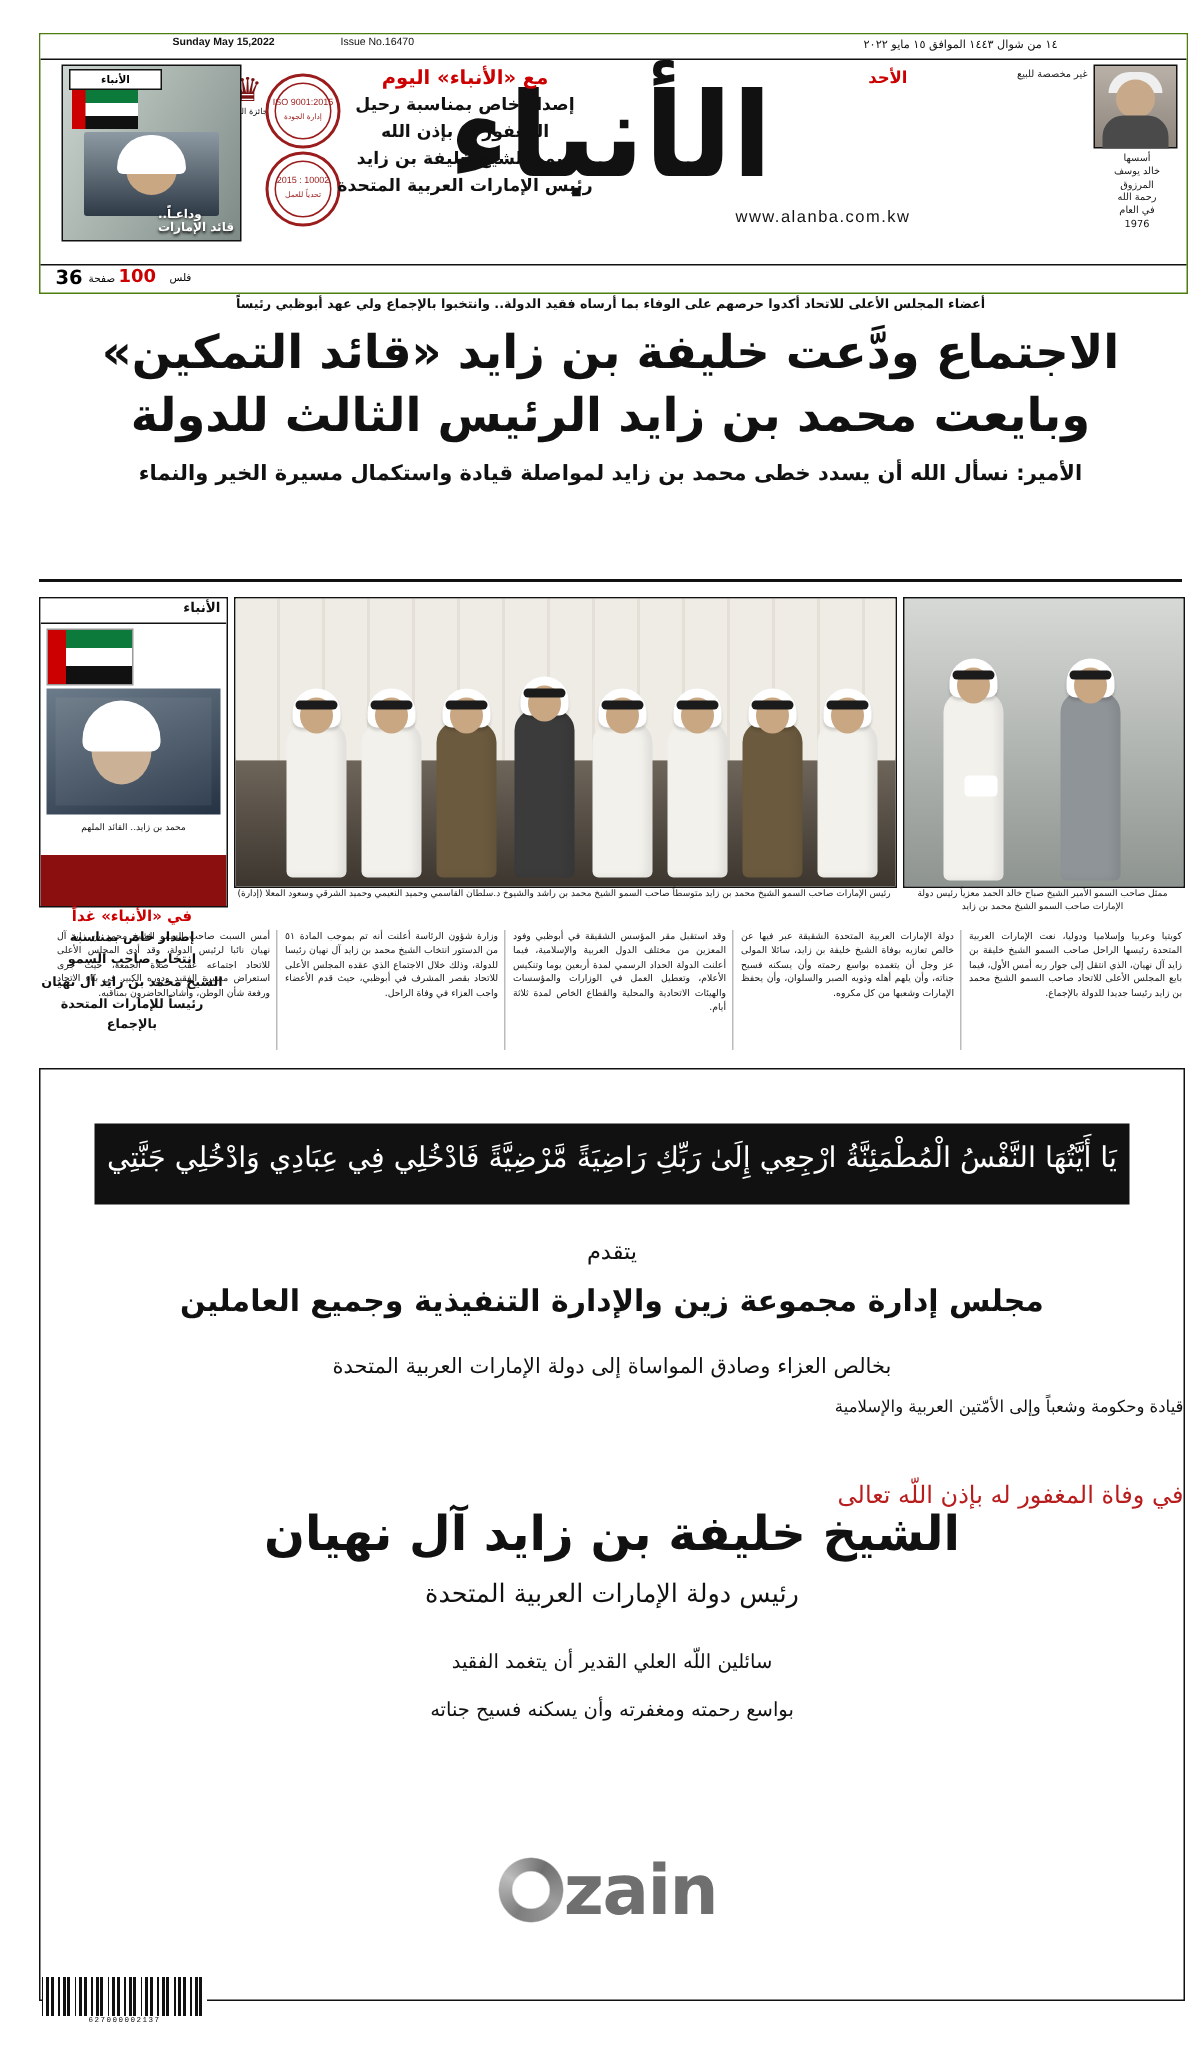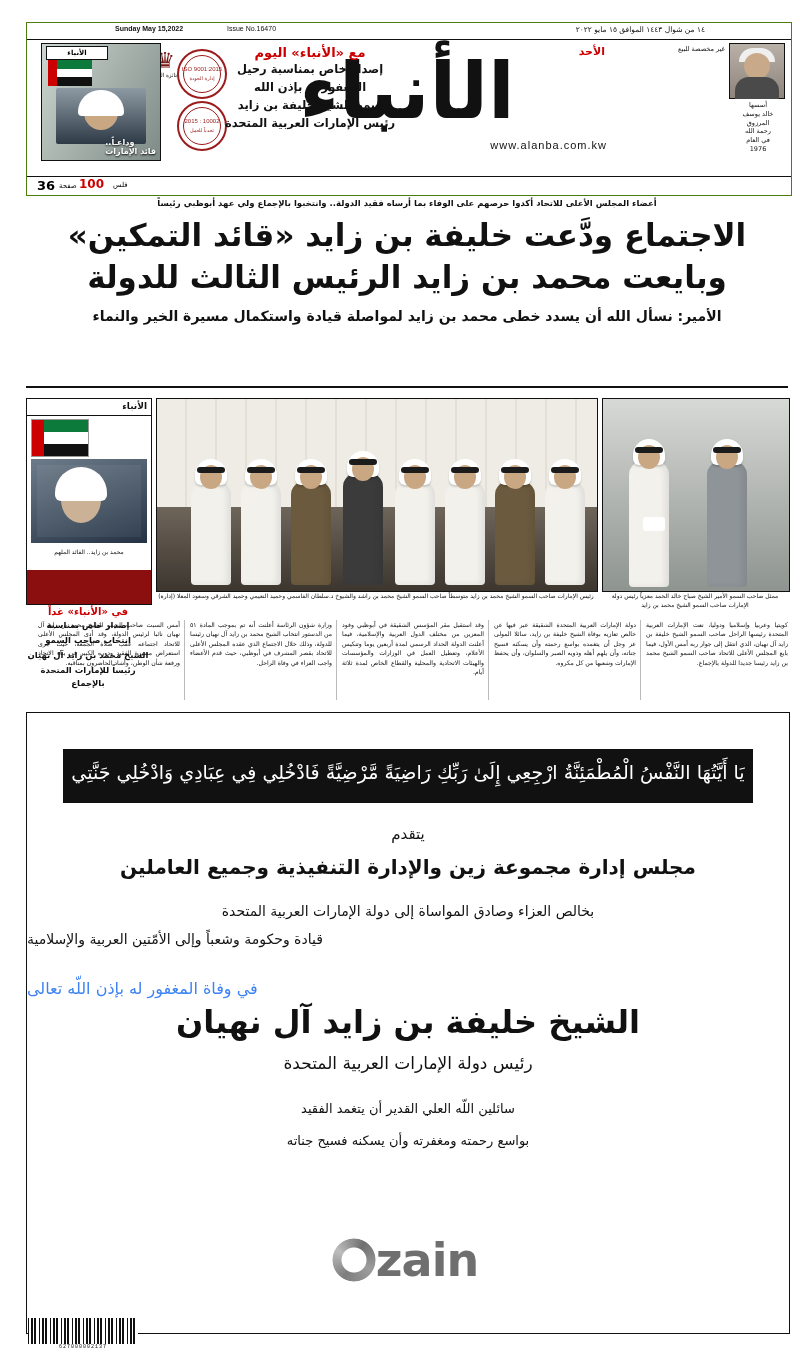--- a/index.html
+++ b/index.html
@@ -116,22 +116,22 @@
   .col.c5{right:608px;width:142px;}
   .coldiv{position:absolute;top:0;width:1px;height:80px;background:#bbb;}
 
   
   .ad{position:absolute;left:18px;top:704px;width:762px;height:620px;border:1px solid #111;background:#fff;}
   .ad-band{position:absolute;left:36px;top:36px;width:690px;height:54px;background:#111;}
   .ad-band .ayah{position:absolute;left:0;right:0;top:12px;text-align:center;color:#fff;font-size:19px;letter-spacing:-1px;}
   .ad-yatqaddam{position:absolute;left:0;right:0;top:112px;text-align:center;font-size:15px;color:#111;}
   .ad-board{position:absolute;left:0;right:0;top:142px;text-align:center;font-size:20px;font-weight:bold;color:#111;}
   .ad-l1{position:absolute;left:0;right:0;top:190px;text-align:center;font-size:14px;color:#111;}
-  .ad-l2{position:absolute;left:0;right:0;top:218px;text-align:left;font-size:14px;color:#111;}
-  .ad-l3{position:absolute;left:0;right:0;top:266px;text-align:left;font-size:16px;color:#3b82f6;}
+  .ad-l2{position:absolute;left:0;right:0;top:218px;text-align:right;font-size:11px;color:#111;}
+  .ad-l3{position:absolute;left:0;right:0;top:274px;text-align:right;font-size:16px;color:#b91c1c;}
   .ad-name{position:absolute;left:0;right:0;top:290px;text-align:center;font-size:32px;font-weight:bold;color:#111;}
   .ad-title{position:absolute;left:0;right:0;top:340px;text-align:center;font-size:17px;color:#111;}
   .ad-p1{position:absolute;left:0;right:0;top:388px;text-align:center;font-size:13px;color:#111;}
   .ad-p2{position:absolute;left:0;right:0;top:420px;text-align:center;font-size:13px;color:#111;}
   .zain{position:absolute;left:0;right:0;top:520px;text-align:center;}
   .zain .mark{display:inline-block;vertical-align:middle;width:44px;height:44px;border-radius:50%;
       background:conic-gradient(from 210deg,#7d7d7d,#bdbdbd,#6f6f6f,#9d9d9d,#7d7d7d);
       -webkit-mask:radial-gradient(circle at 50% 50%, transparent 0 12px, #000 13px 21px, transparent 22px);
               mask:radial-gradient(circle at 50% 50%, transparent 0 12px, #000 13px 21px, transparent 22px);}
   .zain .txt{display:inline-block;vertical-align:middle;font-size:46px;font-weight:bold;color:#6f6f6f;letter-spacing:-1px;font-family:"DejaVu Sans",sans-serif;margin-right:6px;}

